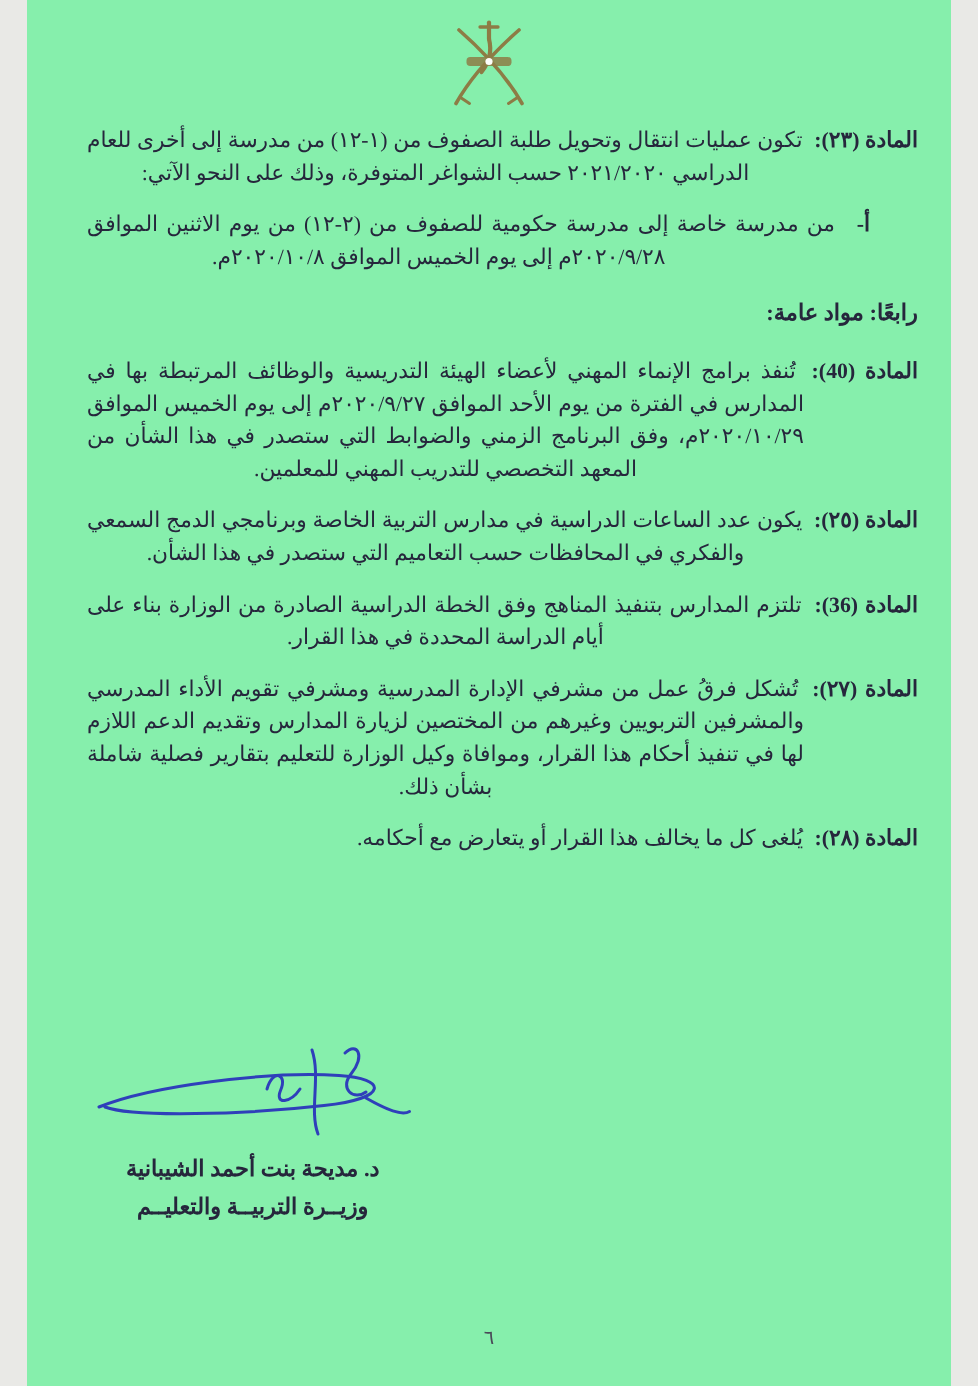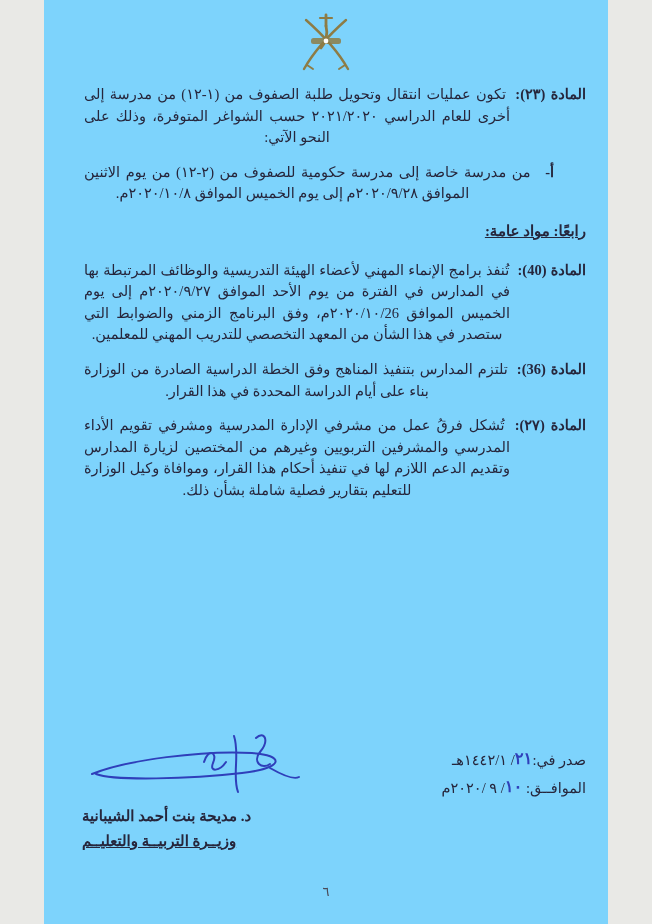--- a/index.html
+++ b/index.html
@@ -1,21 +1,21 @@
 <!DOCTYPE html>
 <html lang="ar" dir="rtl"><head>
 <meta charset="utf-8">
 <style>
   * { margin:0; padding:0; box-sizing:border-box; }
   html,body { background:#e9e9e6; }
   .page {
     position:relative;
-    width:564px; height:924px;
+    width:616px; height:924px;
     margin:0 auto;
-    background:#7dd3fc;
+    background:#86efac;
     box-shadow: inset -2px -2px 0 #ececе8, inset -1px -1px 0 #e4e4df;
     font-family:"Liberation Serif","DejaVu Serif",serif;
     color:#26263c;
     overflow:hidden;
     direction:rtl;
   }
   .emblem-wrap { text-align:center; padding-top:11px; height:84px; }
   .emblem-wrap svg { display:inline-block; }
   .content {
     padding:0 22px 0 40px;
@@ -37,36 +37,35 @@
     text-align:justify;
     text-align-last:center;
     padding-right:85px;
     text-indent:-53px;
     margin-bottom:9px;
   }
   .marker { font-weight:bold; margin-left:9px; }
   .section-header {
     direction:rtl; text-align:right;
     font-weight:bold; font-size:15px;
-    text-decoration:underline;
     margin:16px 0 17px 0;
   }
   .issue-dates {
     position:absolute; top:746px; right:22px;
     direction:rtl; text-align:right;
     font-size:14.5px; line-height:27px;
   }
   .ink { color:#2f3fba; font-size:16.5px; position:relative; top:-1px; font-weight:bold; }
   .signature-block {
-    position:absolute; top:724px; left:38px;
-    width:225px; text-align:left;
+    position:absolute; top:688px; left:38px;
+    width:225px; text-align:center;
   }
   .signature-block svg { display:block; margin:0 auto; }
   .signer { font-weight:bold; font-size:15px; line-height:25px; margin-top:8px; white-space:nowrap; }
-  .signer-title { font-weight:bold; font-size:15px; line-height:25px; white-space:nowrap;text-decoration:underline; }
+  .signer-title { font-weight:bold; font-size:15px; line-height:25px; white-space:nowrap; }
   .page-num {
     position:absolute; bottom:24px; left:0; right:0;
     text-align:center; font-size:13px; color:#4a4a58;
   }
 </style>
 </head>
 <body>
 
 <div class="page">
 
@@ -98,41 +97,45 @@
     <p class="item">
       <span class="marker">أ-</span>
       <span>من مدرسة خاصة إلى مدرسة حكومية للصفوف من (٢-١٢) من يوم الاثنين الموافق ٢٠٢٠/٩/٢٨م إلى يوم الخميس الموافق ٢٠٢٠/١٠/٨م.</span>
     </p>
 
 
     <p class="section-header">رابعًا: مواد عامة:</p>
 
     <p class="article">
       <span class="hdr">المادة (40):</span>
-      <span>تُنفذ برامج الإنماء المهني لأعضاء الهيئة التدريسية والوظائف المرتبطة بها في المدارس في الفترة من يوم الأحد الموافق ٢٠٢٠/٩/٢٧م إلى يوم الخميس الموافق ٢٠٢٠/١٠/26م، وفق البرنامج الزمني والضوابط التي ستصدر في هذا الشأن من المعهد التخصصي للتدريب المهني للمعلمين.</span>
+      <span>تُنفذ برامج الإنماء المهني لأعضاء الهيئة التدريسية والوظائف المرتبطة بها في المدارس في الفترة من يوم الأحد الموافق ٢٠٢٠/٩/٢٧م إلى يوم الخميس الموافق ٢٠٢٠/١٠/٢٩م، وفق البرنامج الزمني والضوابط التي ستصدر في هذا الشأن من المعهد التخصصي للتدريب المهني للمعلمين.</span>
     </p>
 
+    <p class="article">
+      <span class="hdr">المادة (٢٥):</span>
+      <span>يكون عدد الساعات الدراسية في مدارس التربية الخاصة وبرنامجي الدمج السمعي والفكري في المحافظات حسب التعاميم التي ستصدر في هذا الشأن.</span>
+    </p>
 
     <p class="article">
       <span class="hdr">المادة (36):</span>
       <span>تلتزم المدارس بتنفيذ المناهج وفق الخطة الدراسية الصادرة من الوزارة بناء على أيام الدراسة المحددة في هذا القرار.</span>
     </p>
 
     <p class="article">
       <span class="hdr">المادة (٢٧):</span>
       <span>تُشكل فرقُ عمل من مشرفي الإدارة المدرسية ومشرفي تقويم الأداء المدرسي والمشرفين التربويين وغيرهم من المختصين لزيارة المدارس وتقديم الدعم اللازم لها في تنفيذ أحكام هذا القرار، وموافاة وكيل الوزارة للتعليم بتقارير فصلية شاملة بشأن ذلك.</span>
     </p>
 
+    <p class="article single">
+      <span class="hdr">المادة (٢٨):</span>
+      <span>يُلغى كل ما يخالف هذا القرار أو يتعارض مع أحكامه.</span>
+    </p>
 
   </div>
 
-  <div class="issue-dates">
-    <div><span>صدر في:</span><span class="ink">٢١</span><span>/ ١٤٤٢/١هـ</span></div>
-    <div><span>الموافــق:</span> <span class="ink">١٠</span><span>/ ٩ /٢٠٢٠م</span></div>
-  </div>
 
   <div class="signature-block">
     <svg width="218" height="72" viewBox="0 0 218 72">
       <g fill="none" stroke="#2f3fba" stroke-width="2" stroke-linecap="round">
         <path d="M6 50 C 40 36, 118 26, 166 29 C 198 31, 200 44, 156 49 C 104 55, 28 57, 10 50"></path>
         <path d="M118 38 c 4 -14 14 -10 9 1 c -4 10 7 8 13 -1"></path>
         <path d="M148 12 C 154 30, 146 52, 152 68"></path>
         <path d="M170 14 c 8 -8 14 2 4 14 c -8 10 2 18 10 12"></path>
         <path d="M184 44 C 198 52, 208 56, 213 53"></path>
       </g>

